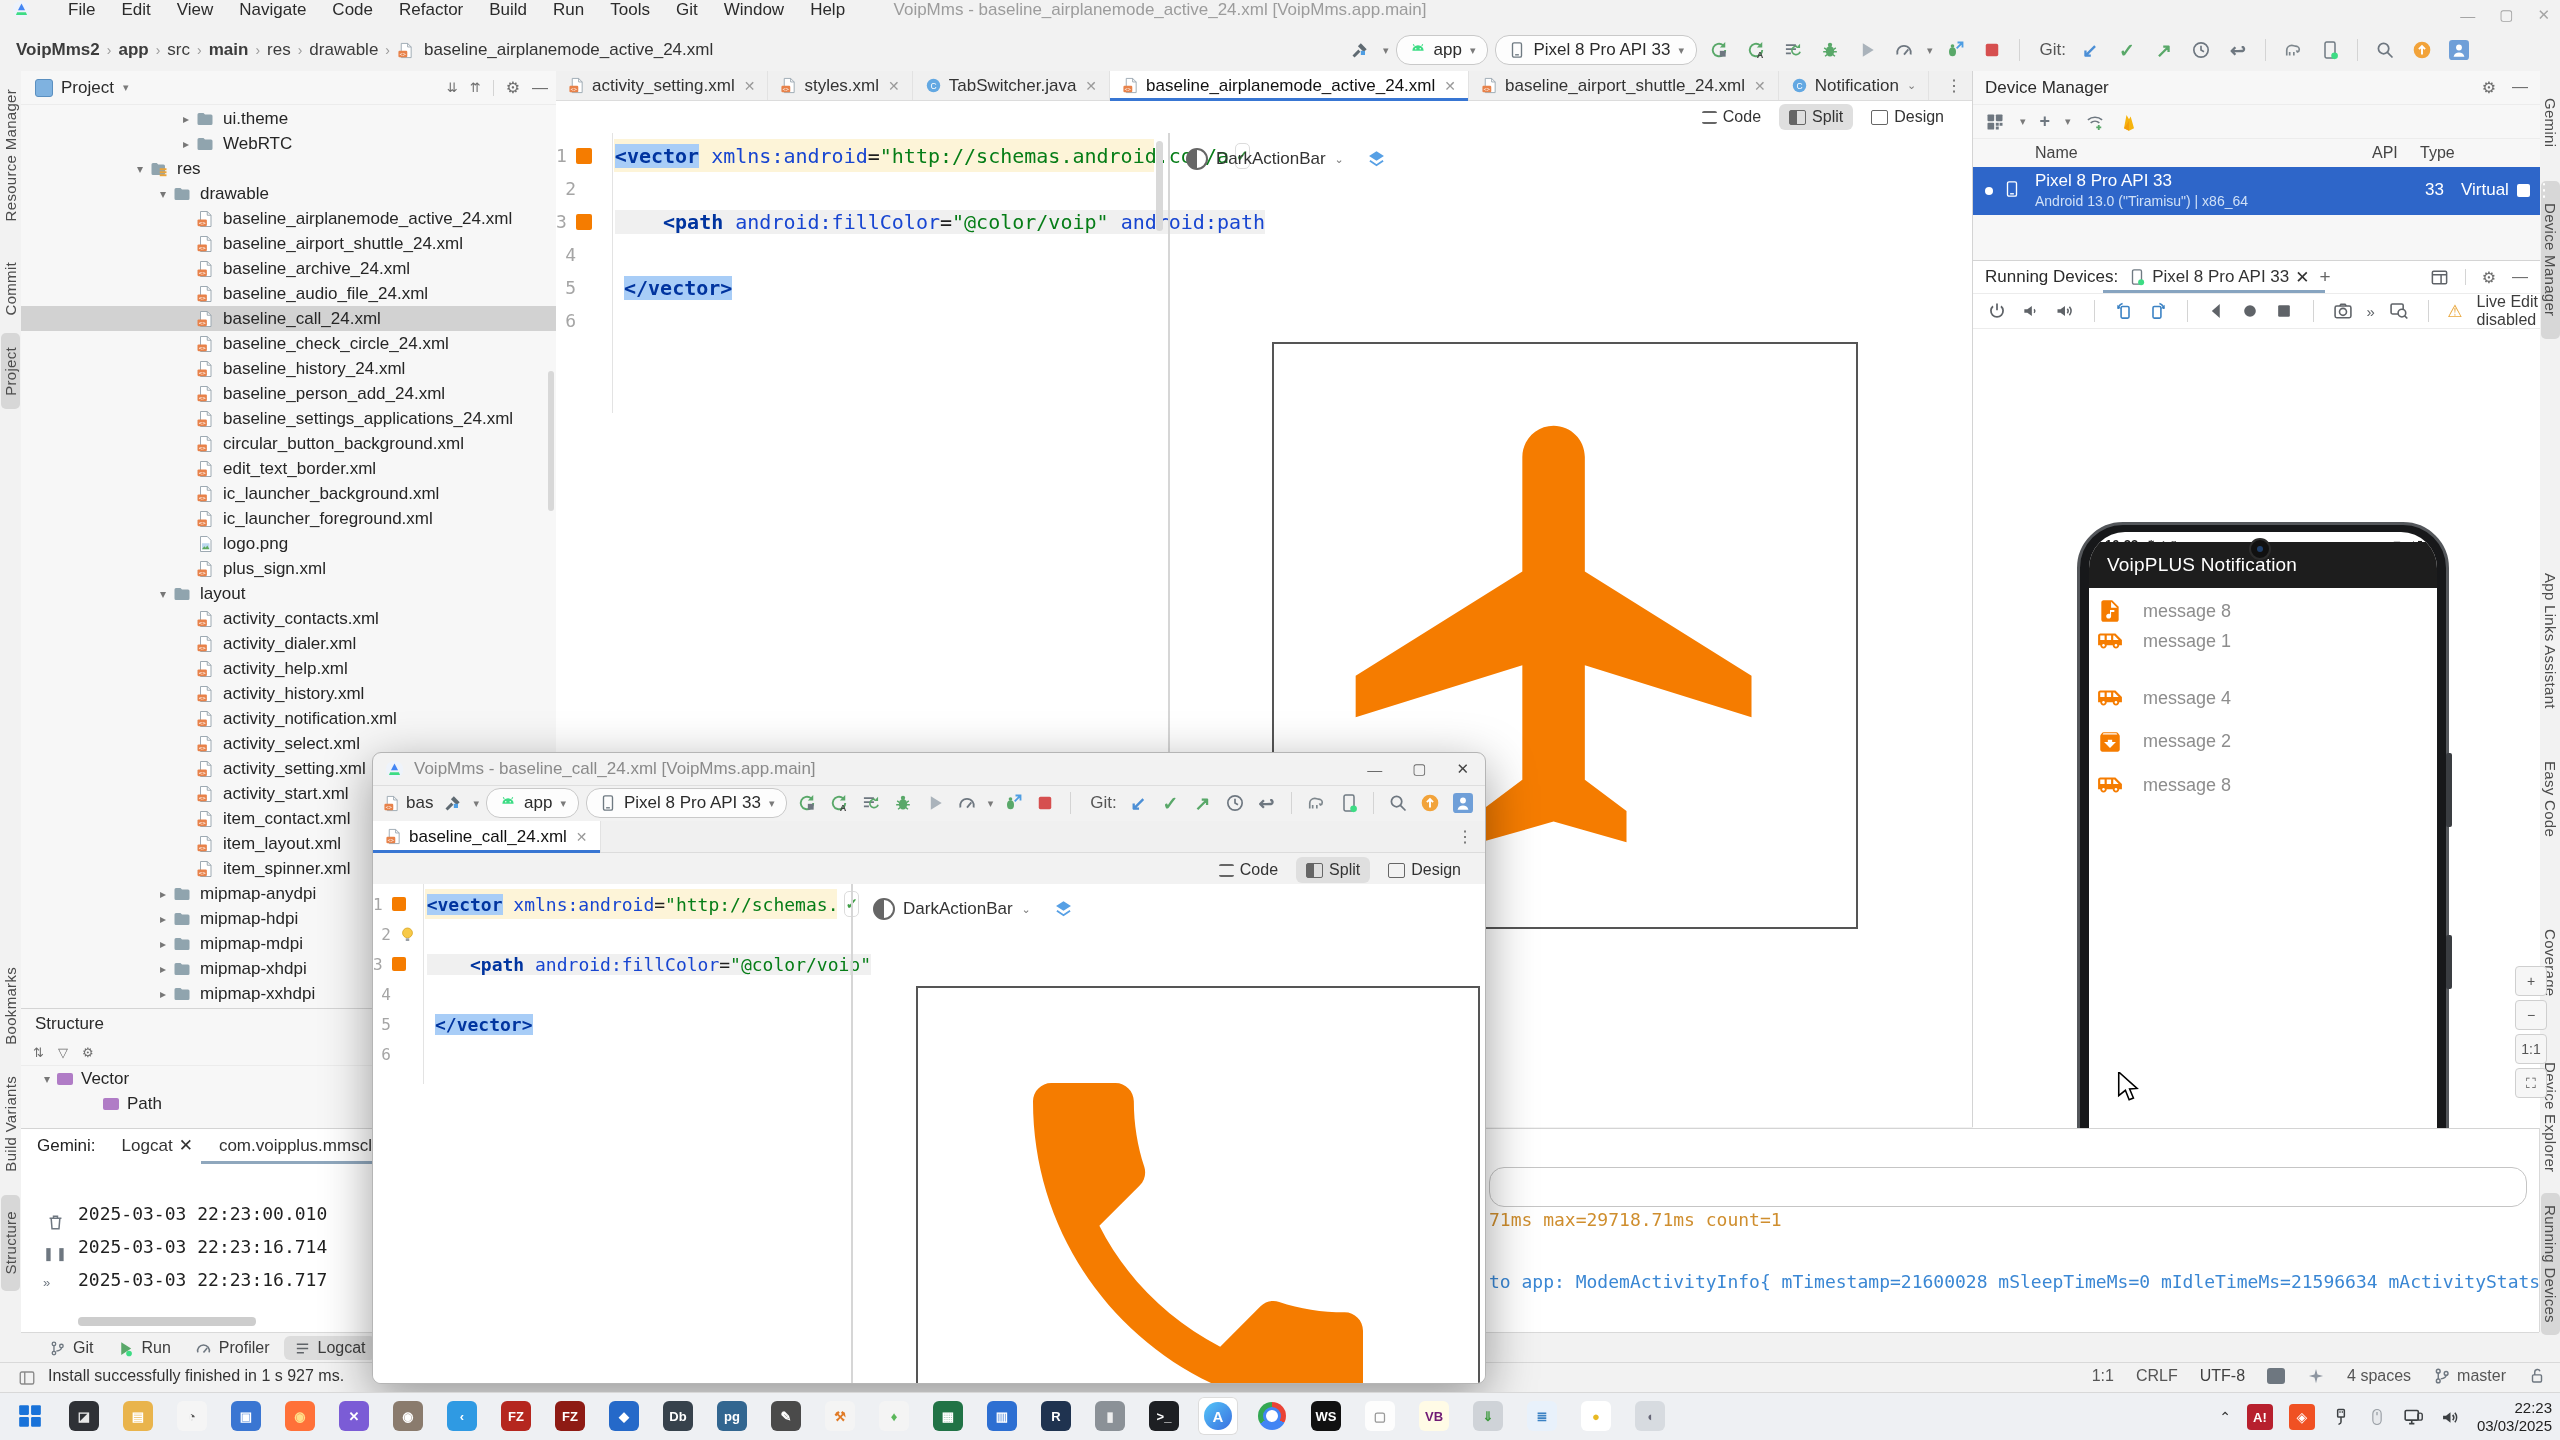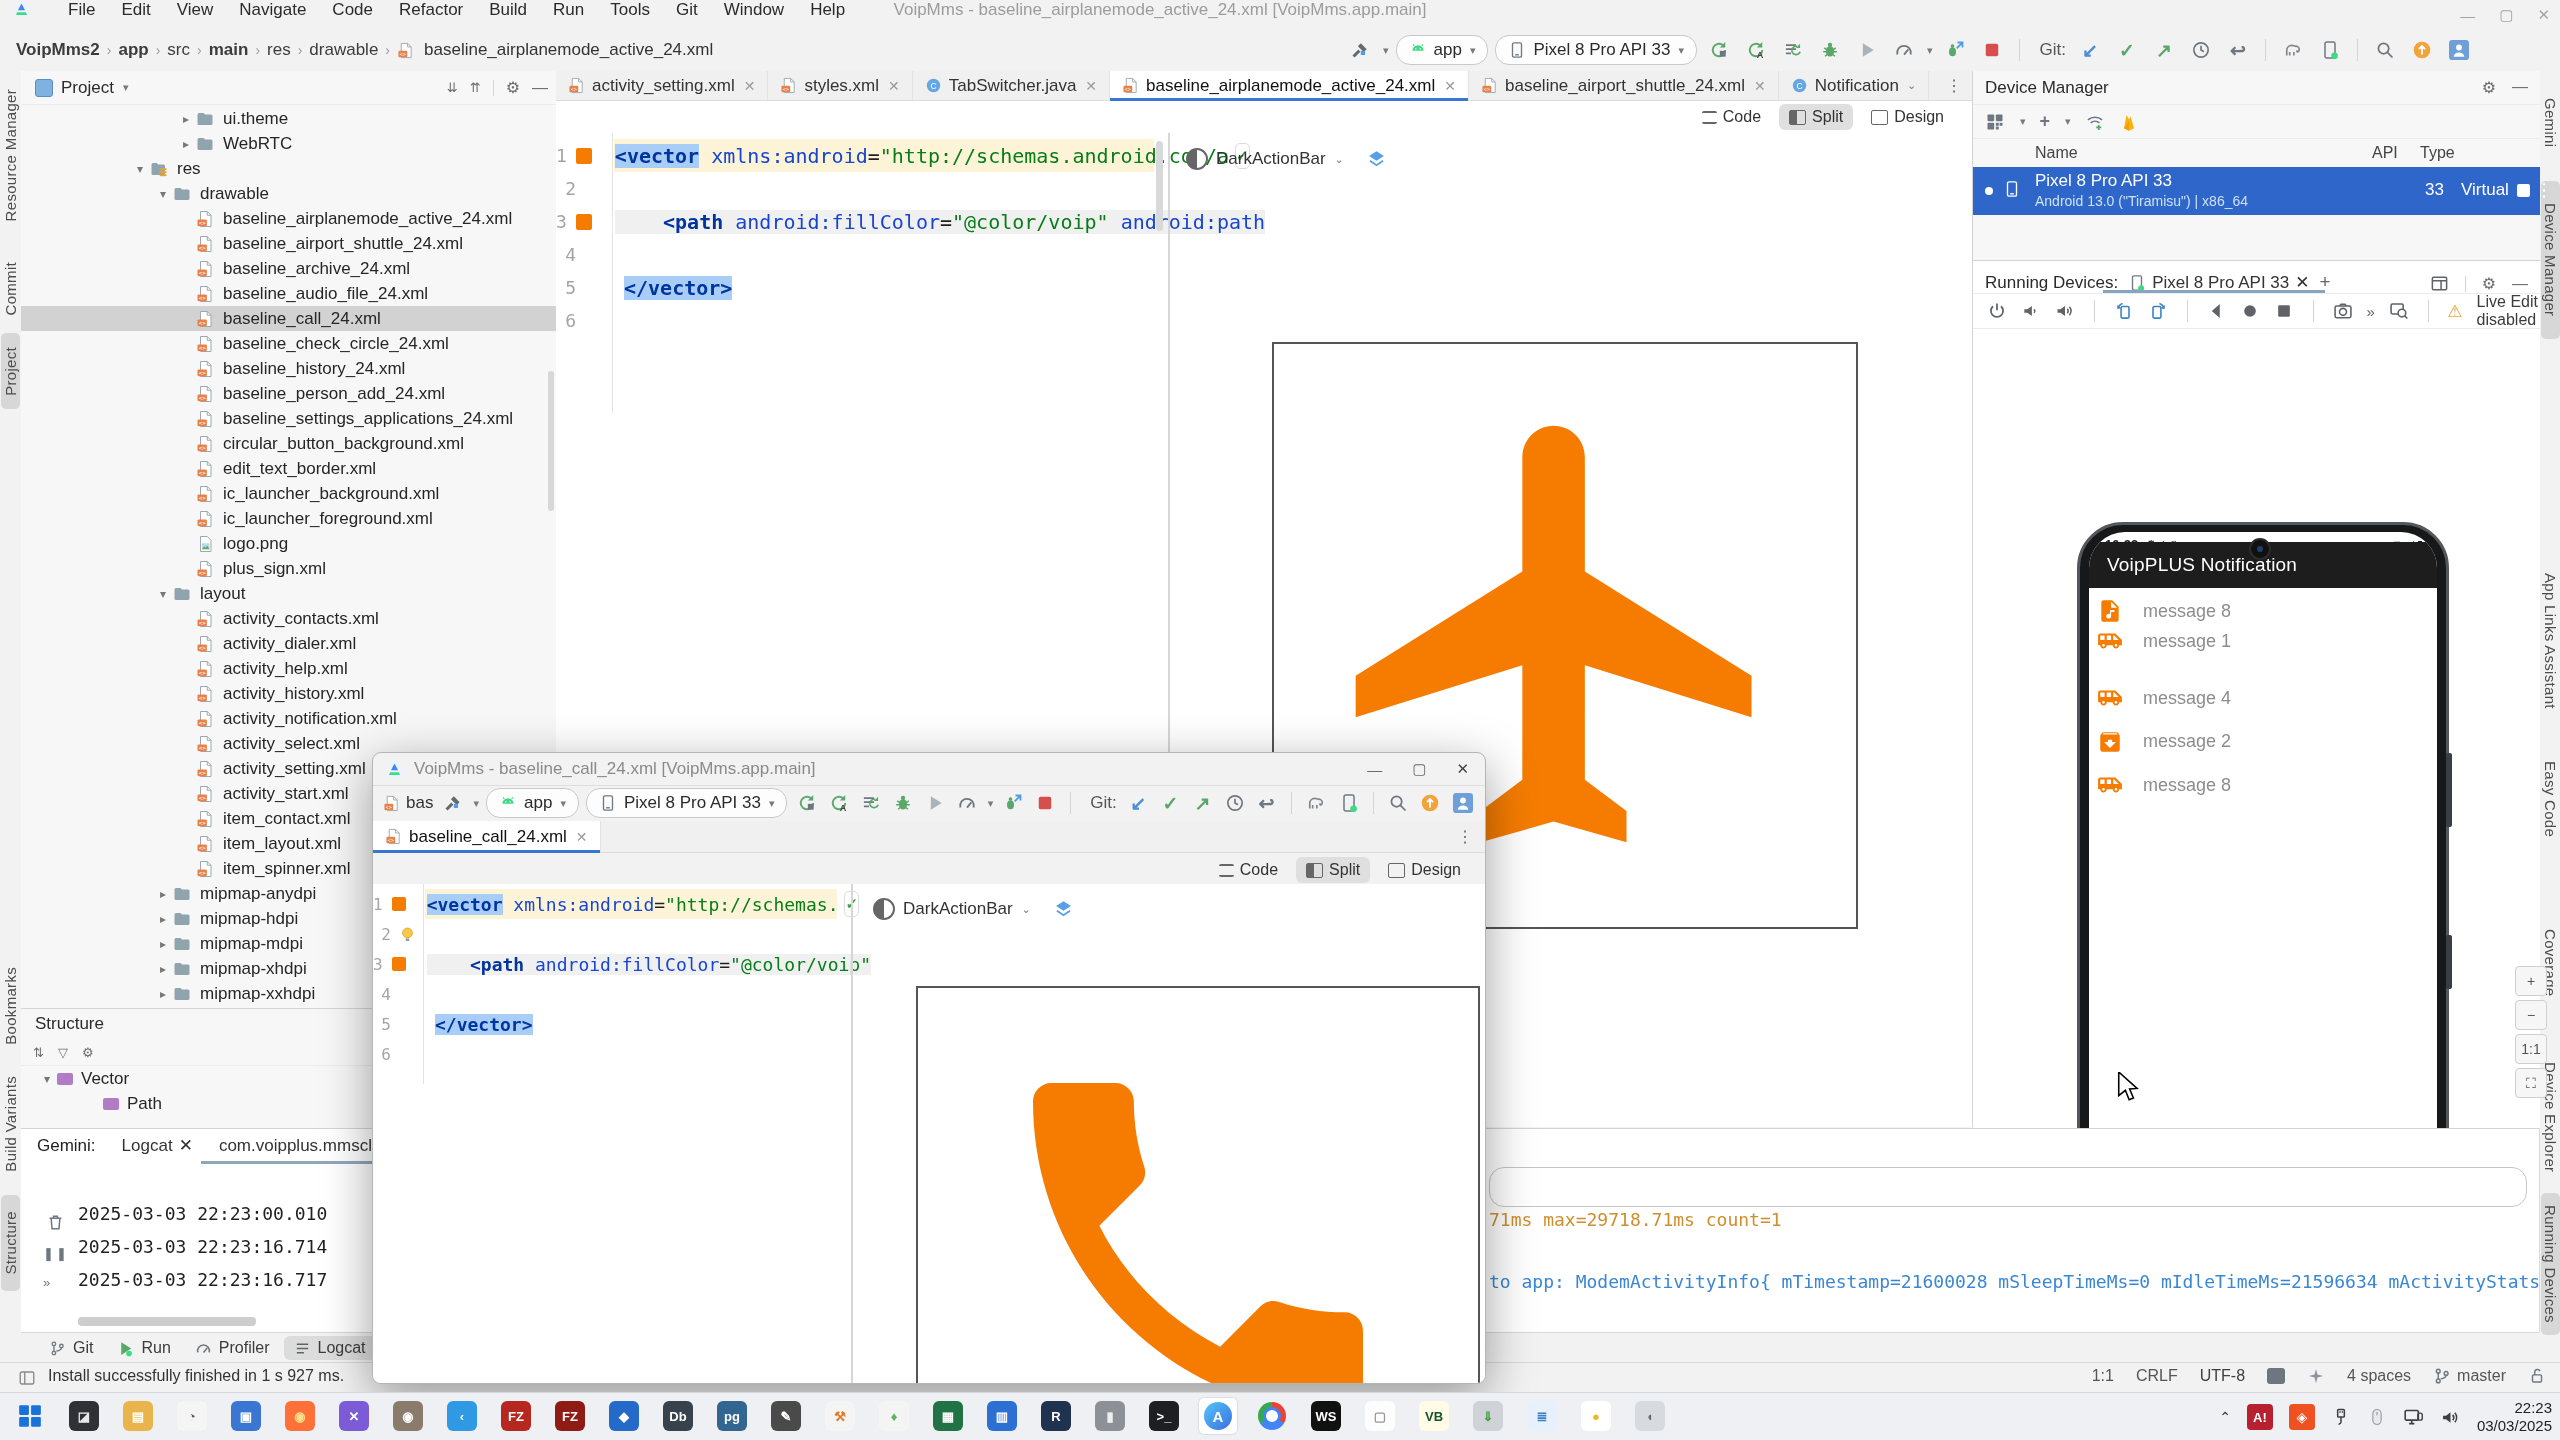--- a/index.html
+++ b/index.html
@@ -929,21 +929,21 @@
         <span style="position:absolute;left:62px;top:4px;font-size:17px">Pixel 8 Pro API 33</span>
         <span style="position:absolute;left:62px;top:26px;font-size:14px;color:#cfe0f7">Android 13.0 ("Tiramisu") | x86_64</span>
         <span style="position:absolute;left:452px;top:13px;font-size:17px">33</span>
         <span style="position:absolute;left:488px;top:13px;font-size:17px">Virtual</span>
         <span style="position:absolute;left:544px;top:17px;width:13px;height:13px;background:#fff;border-radius:2px"></span>
         <span style="position:absolute;left:562px;top:12px;font-size:18px">⋮</span>
       </div>
     </div>
 
     <div class="abs" style="left:0;top:189px;width:100%;height:867px;background:#fff;border-top:1px solid #d4d4d4">
-      <div style="height:32px;display:flex;align-items:flex-end;padding:0 12px;gap:10px">
+      <div style="height:32px;display:flex;align-items:center;padding:0 12px;gap:10px">
         <span class="ph">Running Devices:</span>
         <span class="lctab" style="position:relative">
           <span class="ic" id="rd-dev-icon">
               <svg viewBox="0 0 24 24" width="18" height="18">
                 <rect x="6" y="2.5" width="12" height="19" rx="2" fill="none" stroke="#6f7a82" stroke-width="1.8"></rect>
                 <circle cx="17.5" cy="19" r="4" fill="#3ddc84"></circle>
               </svg>
             </span>
           <span>Pixel 8 Pro API 33</span>
           <span class="tx">✕</span>
@@ -1522,21 +1522,21 @@
             <span style="width:12px;height:12px;border-radius:50%;background:#fff;border:3px solid #4285f4"></span>
           </span>
         </div>
         <div class="tk " style="left:1306px">
           <span class="tile" style="background:#111111;color:#fff">WS</span>
         </div>
         <div class="tk " style="left:1360px">
           <span class="tile" style="background:#fdfdfd;color:#999">▢</span>
         </div>
         <div class="tk " style="left:1414px">
-          <span class="tile" style="background:#fffbe6;color:#14532d">VB</span>
+          <span class="tile" style="background:#fffbe6;color:#701a75">VB</span>
         </div>
         <div class="tk " style="left:1468px">
           <span class="tile" style="background:#cfd3d8;color:#3c9a3c">⇓</span>
         </div>
         <div class="tk " style="left:1522px">
           <span class="tile" style="background:#e8f1fb;color:#3b82c4">≣</span>
         </div>
         <div class="tk " style="left:1576px">
           <span class="tile" style="background:#ffffff;color:#e8b923">●</span>
         </div>

